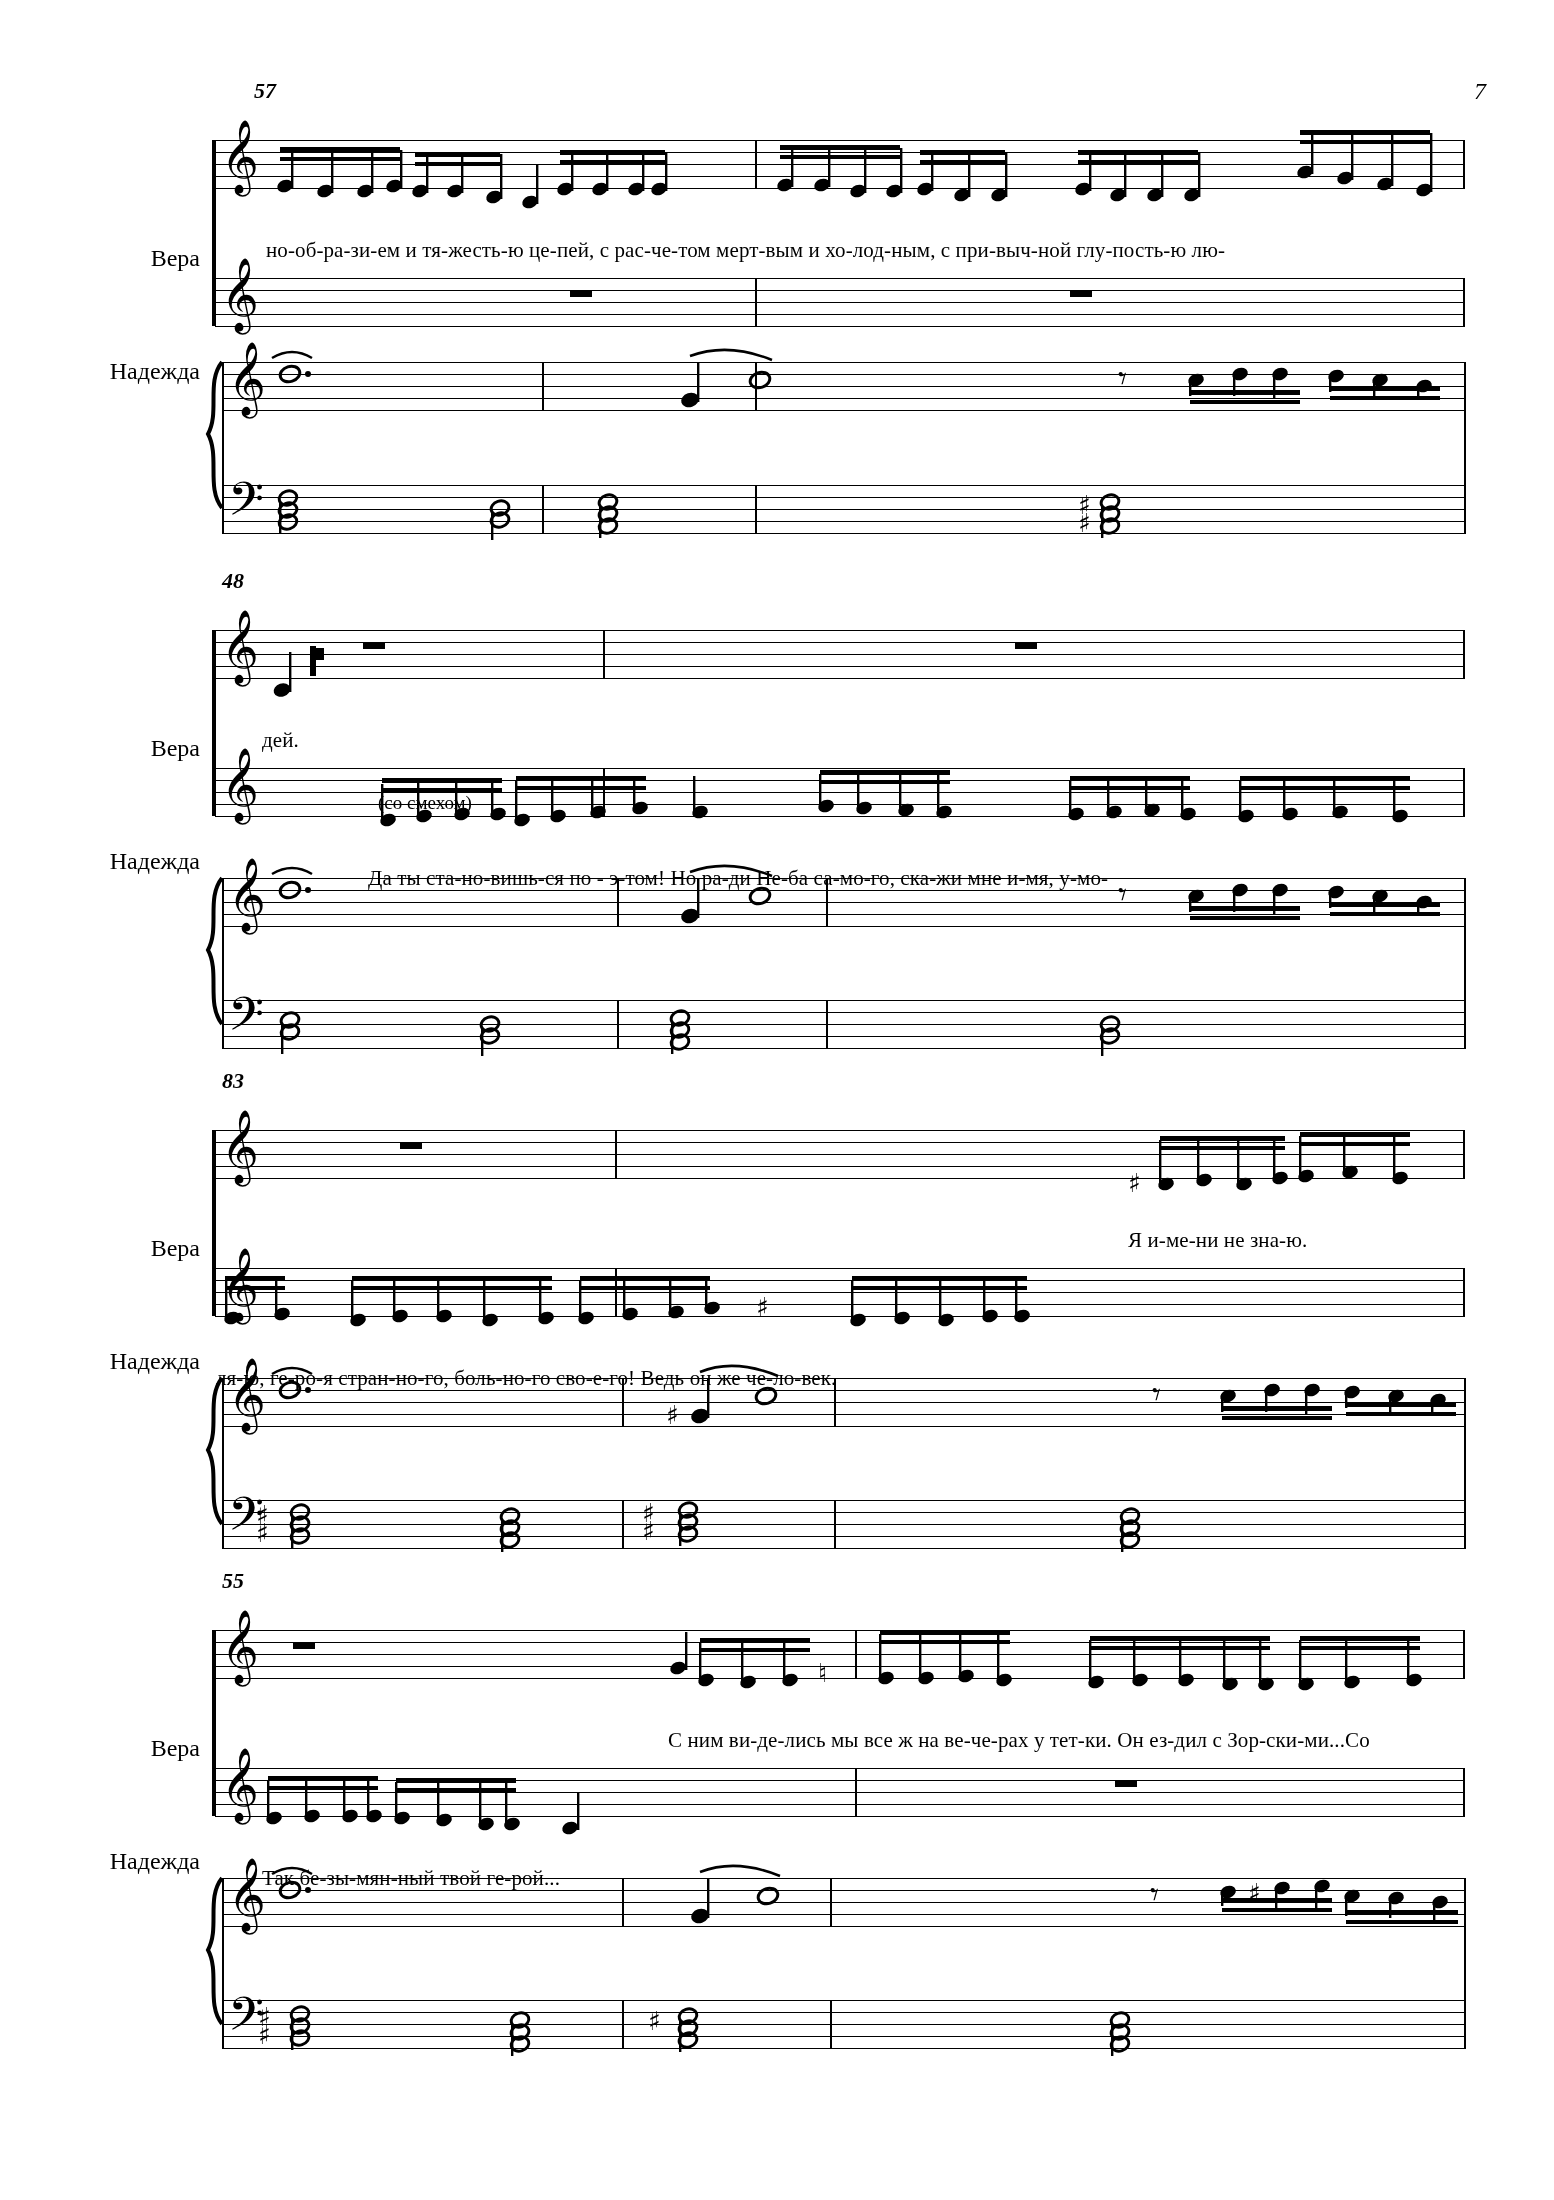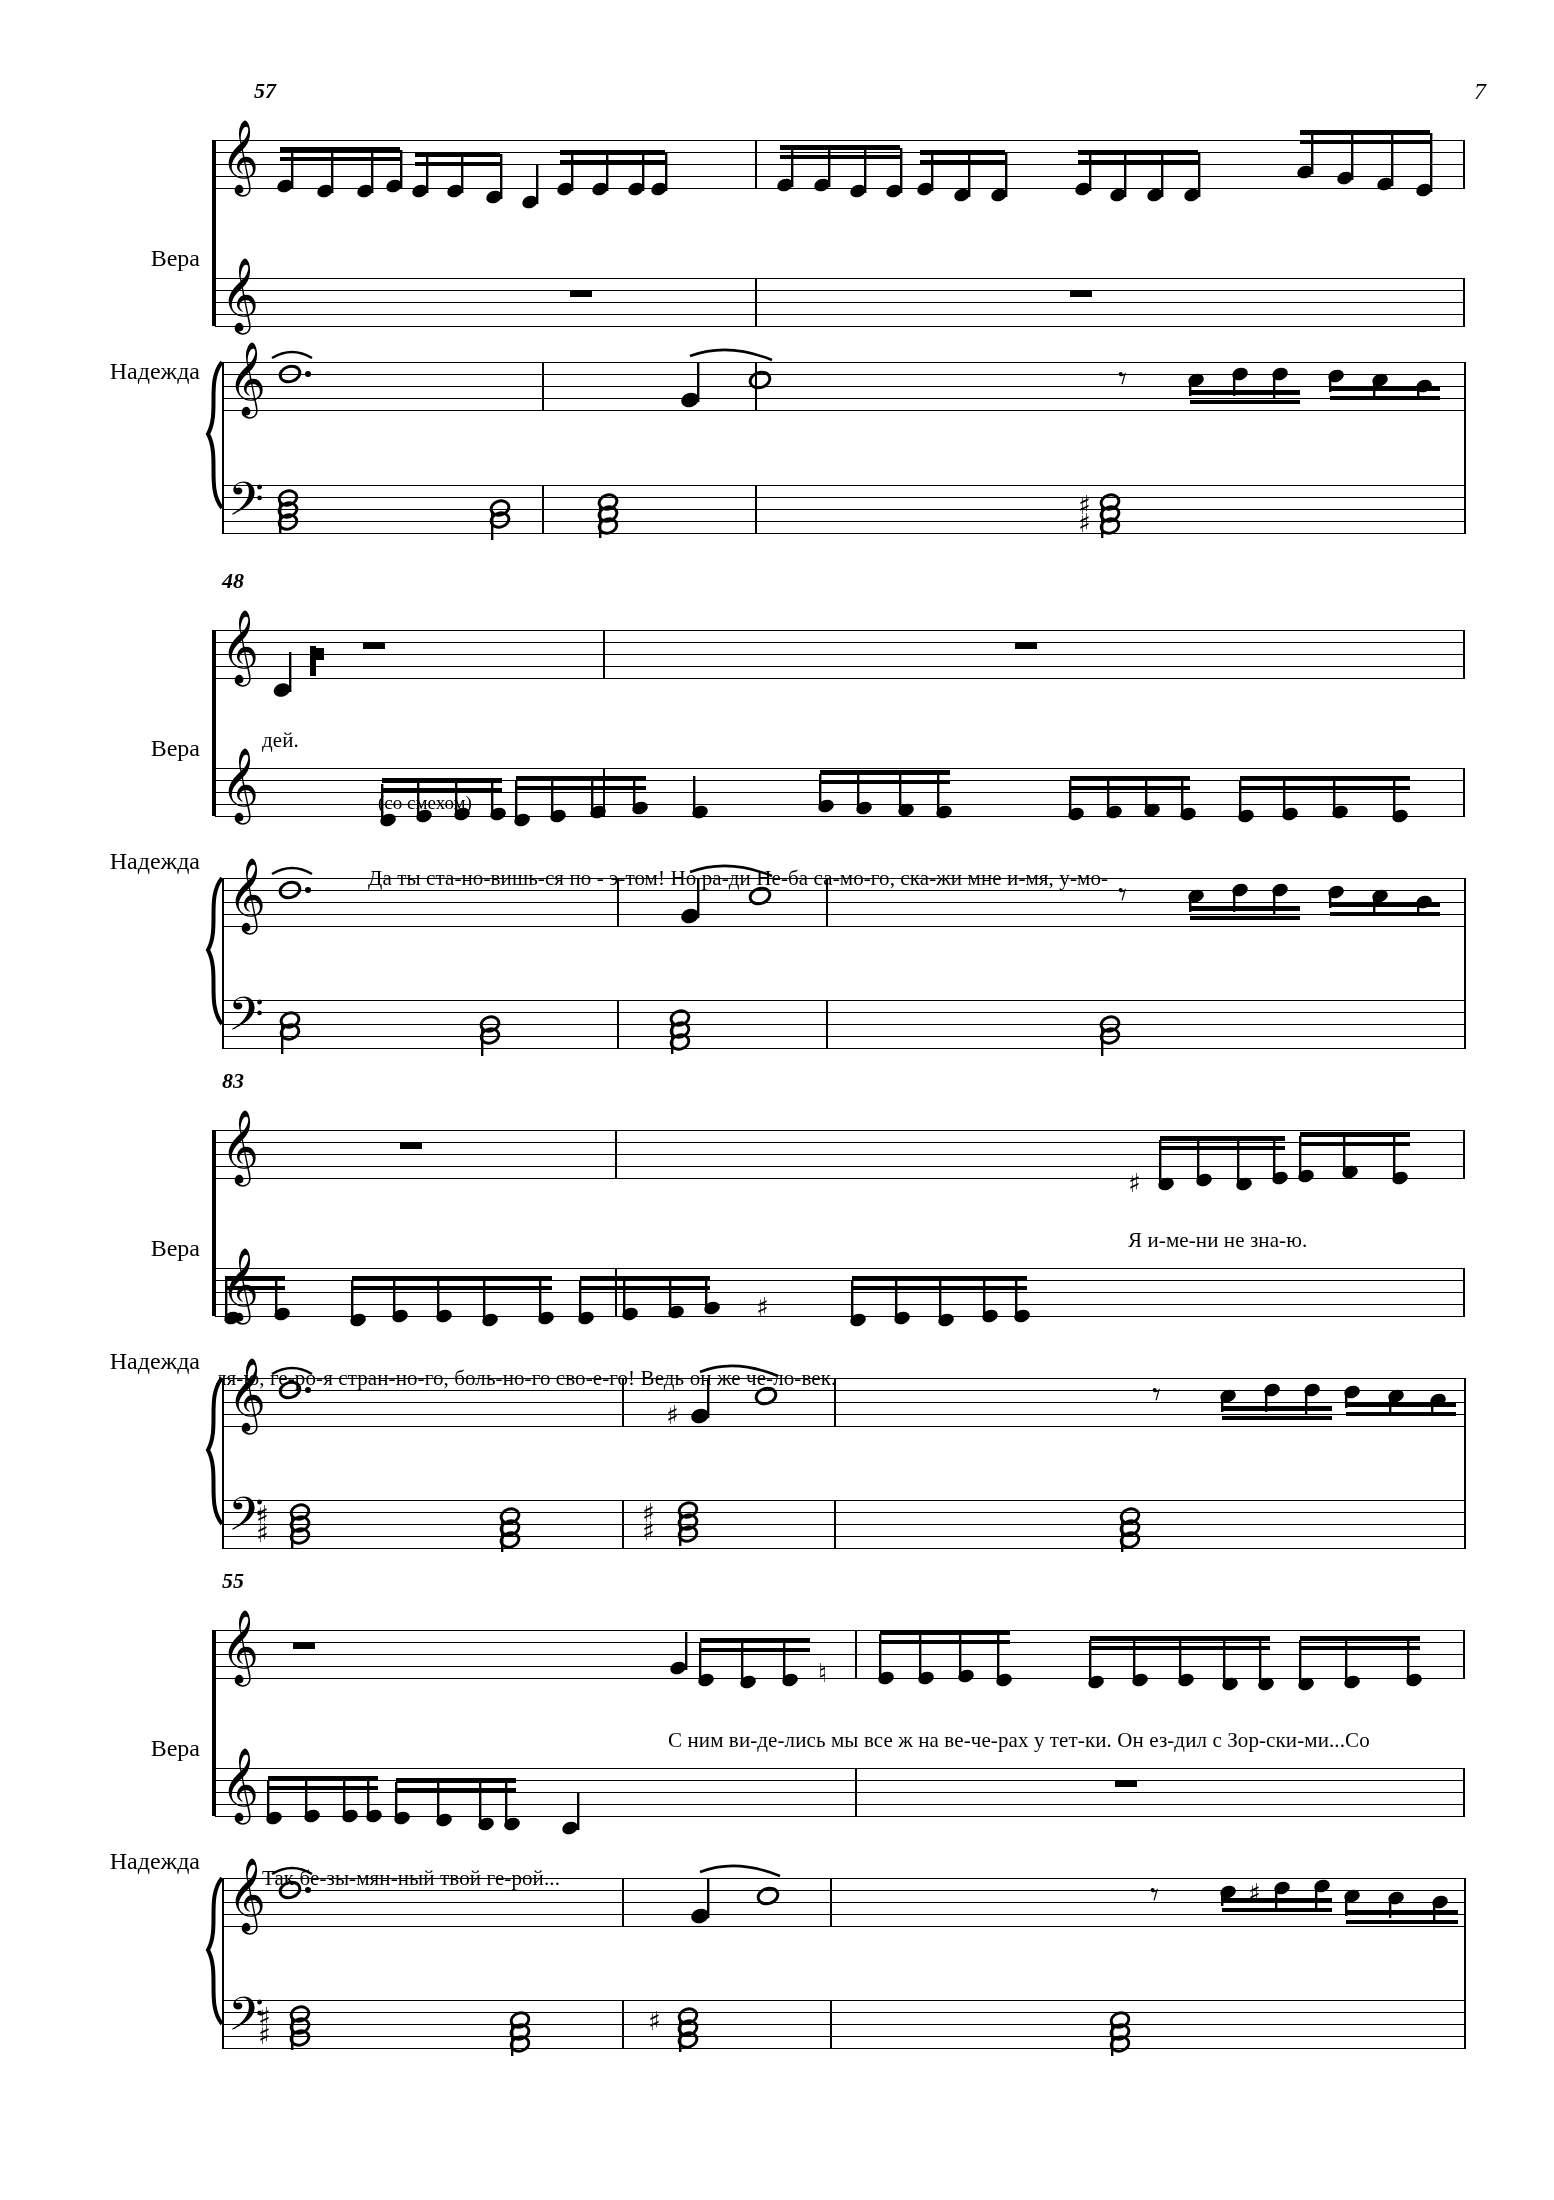--- a/index.html
+++ b/index.html
@@ -218,20 +218,21 @@
           <rect x="1311" y="43" width="2.4" height="41" stroke="none"></rect>
           <ellipse cx="1345" cy="88" rx="8" ry="6" transform="rotate(-20 1345 88)" stroke="none"></ellipse>
           <rect x="1351" y="43" width="2.4" height="47" stroke="none"></rect>
           <ellipse cx="1385" cy="94" rx="8" ry="6" transform="rotate(-20 1385 94)" stroke="none"></ellipse>
           <rect x="1391" y="43" width="2.4" height="53" stroke="none"></rect>
           <ellipse cx="1424" cy="100" rx="8" ry="6" transform="rotate(-20 1424 100)" stroke="none"></ellipse>
           <rect x="1430" y="43" width="2.4" height="59" stroke="none"></rect>
         </g>
       </g>
     </svg>
+    <div class="lyrics" style="left:266px;top:148px;">но-об-ра-зи-ем и тя-жесть-ю це-пей,   с рас-че-том мерт-вым и хо-лод-ным, с при-выч-ной глу-пость-ю лю-</div>
 
     <div class="part-label" style="left:62px;top:268px;width:138px;">Надежда</div>
     <div class="staff" style="left:215px;top:188px;width:1250px;">
       <div class="line"></div>
         <div class="line"></div>
         <div class="line"></div>
         <div class="line"></div>
         <div class="line"></div>
       <div class="clef treble" style="left:6px;top:-16px;">𝄞</div>
       <div class="barline" style="left:540px;top:0;height:49px;"></div>

